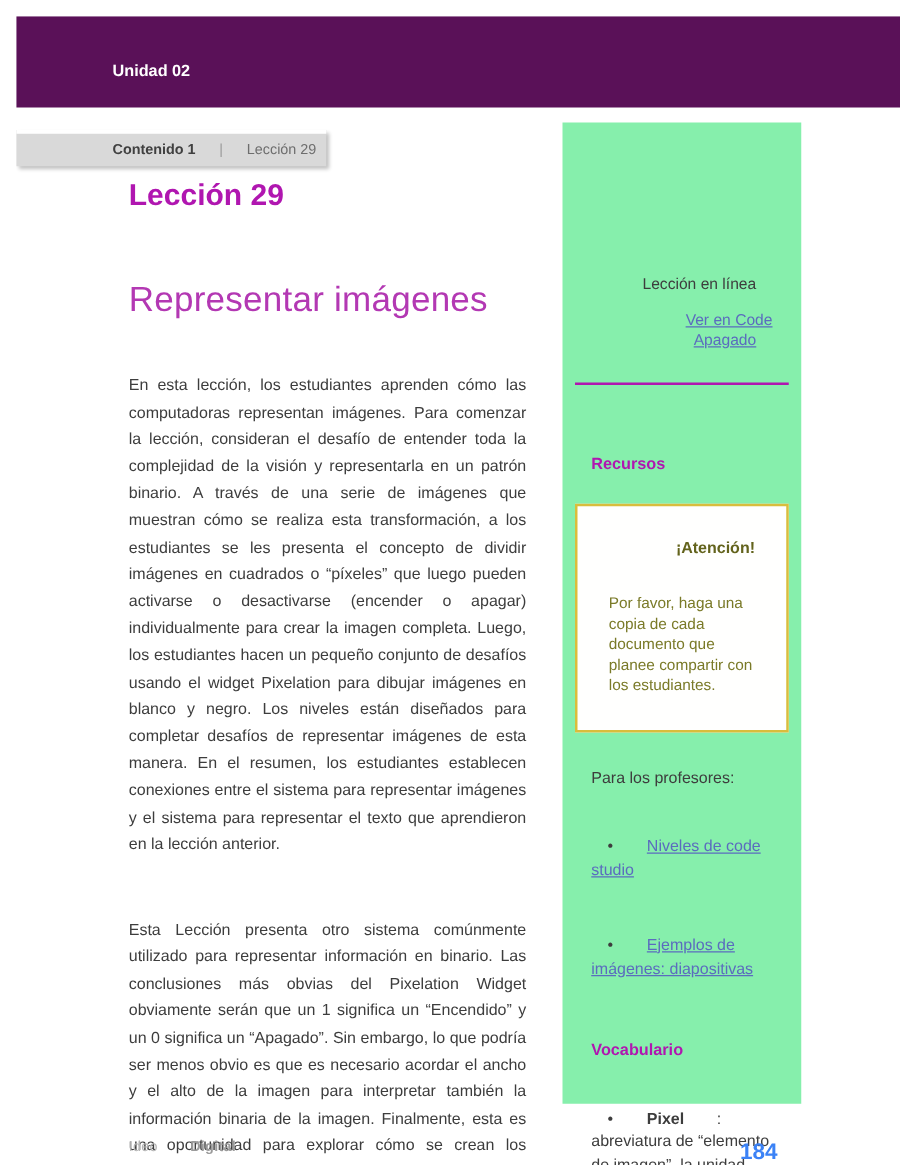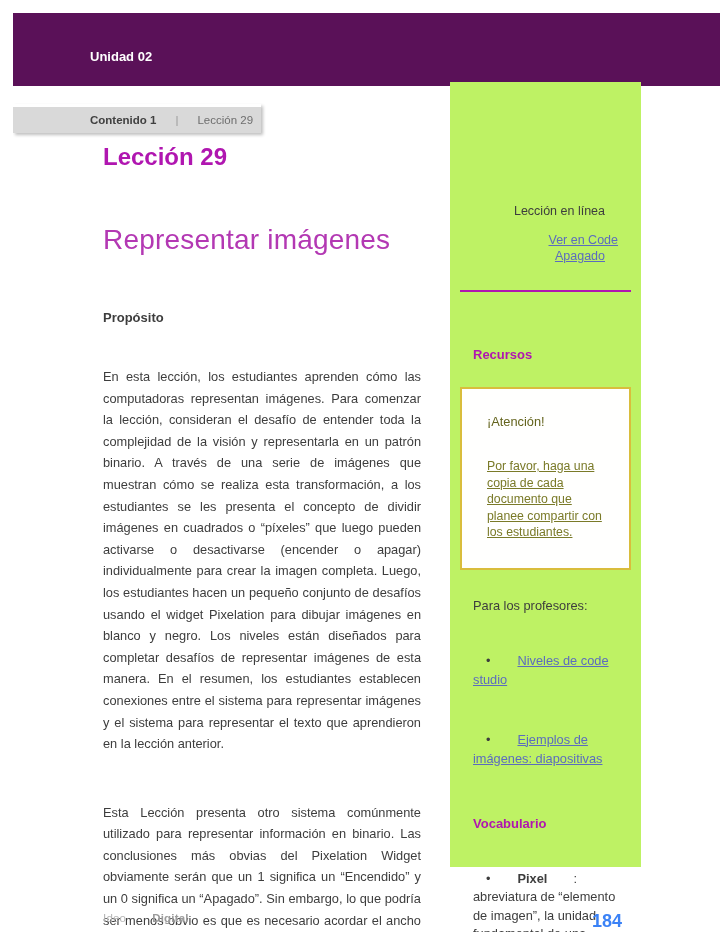--- a/index.html
+++ b/index.html
@@ -59,23 +59,23 @@
   .body-par {
     margin-top: 15px;
     font-size: 12.8px; line-height: 21.6px;
     text-align: justify; color: #3d3d3d;
   }
   .body-par + .body-par { margin-top: 21px; }
   .seq-heading { margin-top: 27px; }
 
   
   .sidebar {
-    position: absolute; left: 437px; top: 69px;
+    position: absolute; left: 437px; top: 85px;
     width: 191px; height: 785px;
-    background: #bef264;
+    background: #86efac;
     padding: 0 10px;
   }
   .online-block {
     margin-top: 95px;
     text-align: right;
     font-size: 12.5px; line-height: 16px;
   }
   .online-label { color: #3d3d3d; }
   .online-link { color: #5b6cbe; text-decoration: underline; cursor: pointer; }
   .sidebar-rule {
@@ -87,26 +87,27 @@
     font-size: 13px; font-weight: bold; color: #b016b0;
   }
   .attention-box {
     margin-top: 12px;
     background: #fffffe;
     border: 2px solid #d9bd3c;
     padding: 11px 12px 14px 12px;
     width: 171px;
   }
   .attention-title {
-    font-size: 12.8px; font-weight: normal; color: #63631c;
+    font-size: 12.8px; font-weight: bold; color: #63631c;
     line-height: 17px;
+    text-align: right;
   }
   .attention-body {
     margin-top: 2px;
-    font-size: 12.3px; line-height: 16.5px; color: #7a7a28; text-decoration: underline;
+    font-size: 12.3px; line-height: 16.5px; color: #7a7a28;
   }
   .teachers-label {
     margin-top: 15px;
     font-size: 12.8px; color: #3d3d3d;
   }
   .sb-bullet-item {
     margin-top: 12px;
     font-size: 12.8px; line-height: 19px; color: #3d3d3d;
   }
   .sb-bullet-item + .sb-bullet-item { margin-top: 15px; }
@@ -140,21 +141,20 @@
 </div>
 <div class="content-tab">
   <span class="crumb-strong">Contenido 1</span>
   <span class="crumb-sep">|</span>
   <span class="crumb-light">Lección 29</span>
 </div>
 
 <div class="main-col">
   <div class="lesson-number">Lección 29</div>
   <div class="lesson-title">Representar imágenes</div>
-  <div class="section-heading">Propósito</div>
   <p class="body-par">En esta lección, los estudiantes aprenden cómo las computadoras representan imágenes. Para comenzar la lección, consideran el desafío de entender toda la complejidad de la visión y representarla en un patrón binario. A través de una serie de imágenes que muestran cómo se realiza esta transformación, a los estudiantes se les presenta el concepto de dividir imágenes en cuadrados o “píxeles” que luego pueden activarse o desactivarse (encender o apagar) individualmente para crear la imagen completa. Luego, los estudiantes hacen un pequeño conjunto de desafíos usando el widget Pixelation para dibujar imágenes en blanco y negro. Los niveles están diseñados para completar desafíos de representar imágenes de esta manera. En el resumen, los estudiantes establecen conexiones entre el sistema para representar imágenes y el sistema para representar el texto que aprendieron en la lección anterior.</p>
   <p class="body-par">Esta Lección presenta otro sistema comúnmente utilizado para representar información en binario. Las conclusiones más obvias del Pixelation Widget obviamente serán que un 1 significa un “Encendido” y un 0 significa un “Apagado”. Sin embargo, lo que podría ser menos obvio es que es necesario acordar el ancho y el alto de la imagen para interpretar también la información binaria de la imagen. Finalmente, esta es una oportunidad para explorar cómo se crean los sistemas para representar la información. Una imagen “en bruto” es realmente difícil de representar. La idea de convertir una imagen en una cuadrícula de cuadrados en blanco y negro simplifica significativamente este desafío y lo convierte en el tipo de problema que los ingenieros saben cómo resolver.</p>
   <div class="section-heading seq-heading">Secuencia para el aprendizaje</div>
 
 </div>
 
 <div class="sidebar">
   <div class="online-block">
     <div class="online-label">Lección en línea</div>
     <a class="online-link" href="#">Ver en Code Apagado</a>

